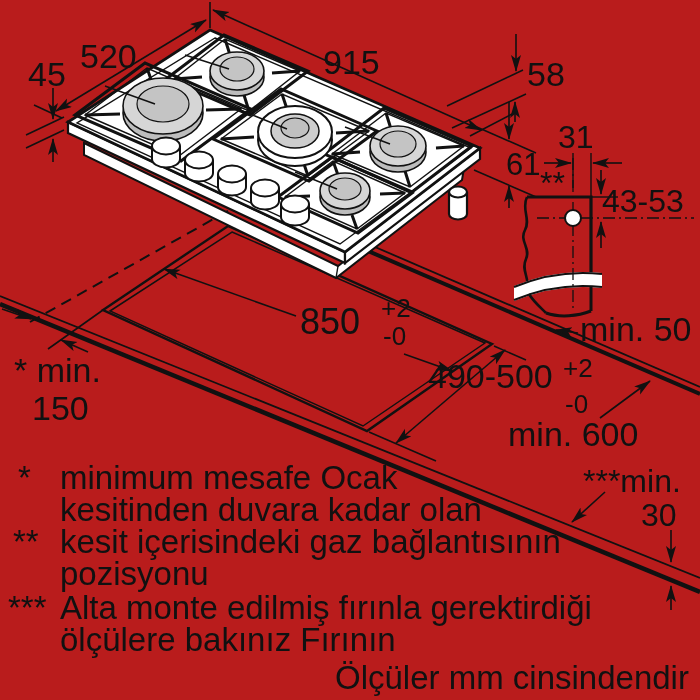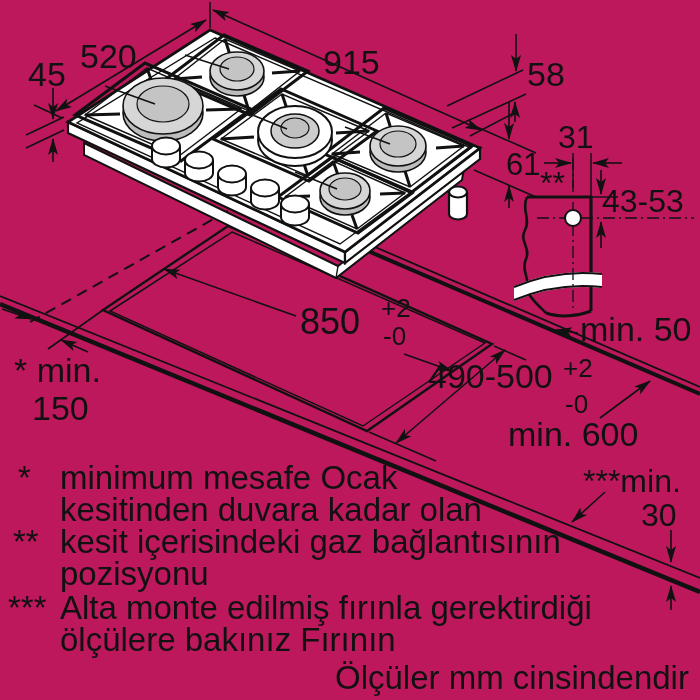--- a/index.html
+++ b/index.html
@@ -1,16 +1,16 @@
 <!DOCTYPE html>
 <html><head>
 <meta charset="utf-8">
 <style>
   html,body{margin:0;padding:0;background:#fff;}
-  .stage{position:relative;width:700px;height:700px;background:#be185d;overflow:hidden;
+  .stage{position:relative;width:700px;height:700px;background:#b91c1c;overflow:hidden;
          font-family:"Liberation Sans", sans-serif;}
   svg{display:block}
   svg text{fill:#111;font-family:"Liberation Sans", sans-serif;}
   .dim{font-size:34px;}
   .dim-s{font-size:32px;}
   .dim-xs{font-size:31px;}
   .tol{font-size:26px;}
   .big{font-size:36px;}
   .fn{font-size:33px;}
 </style>

